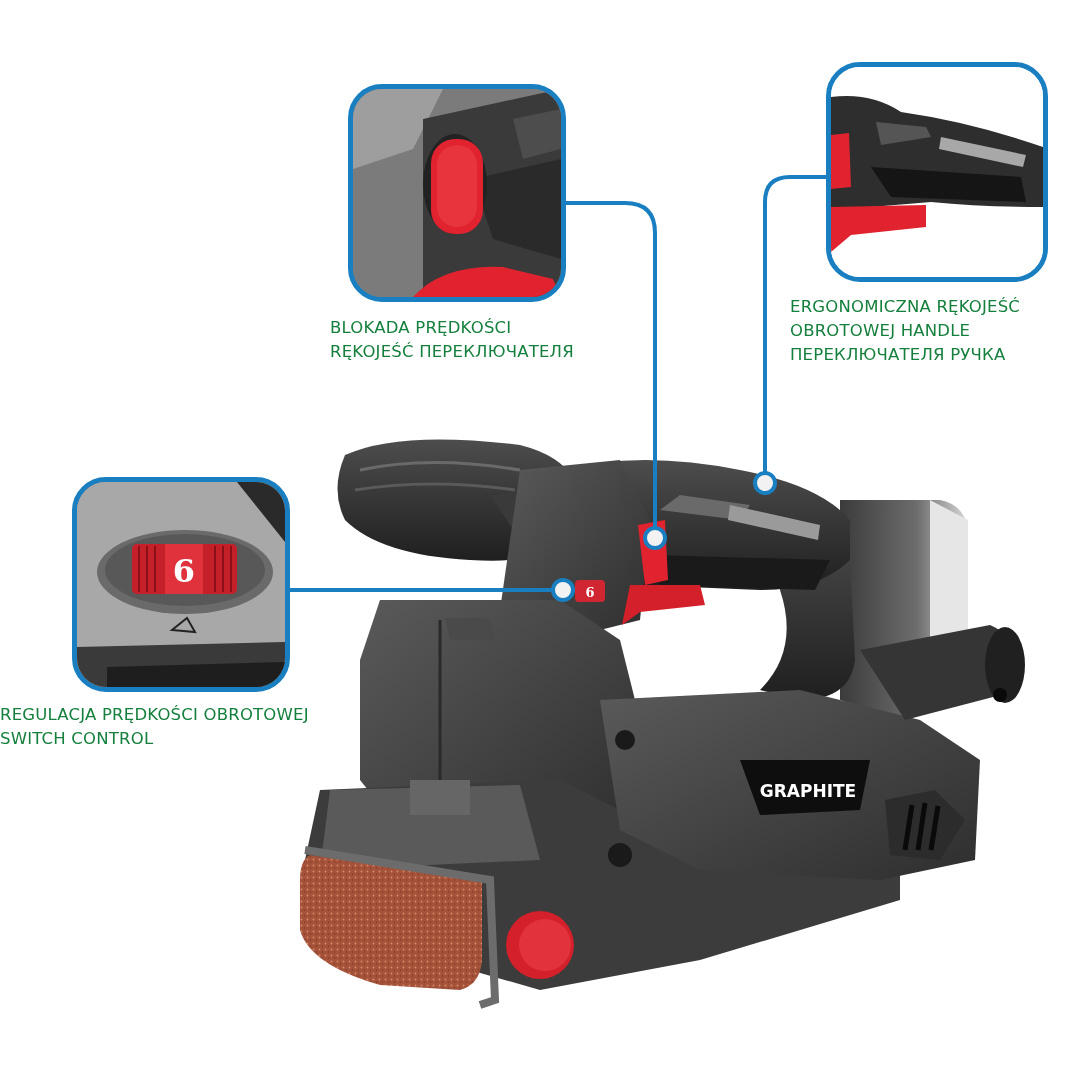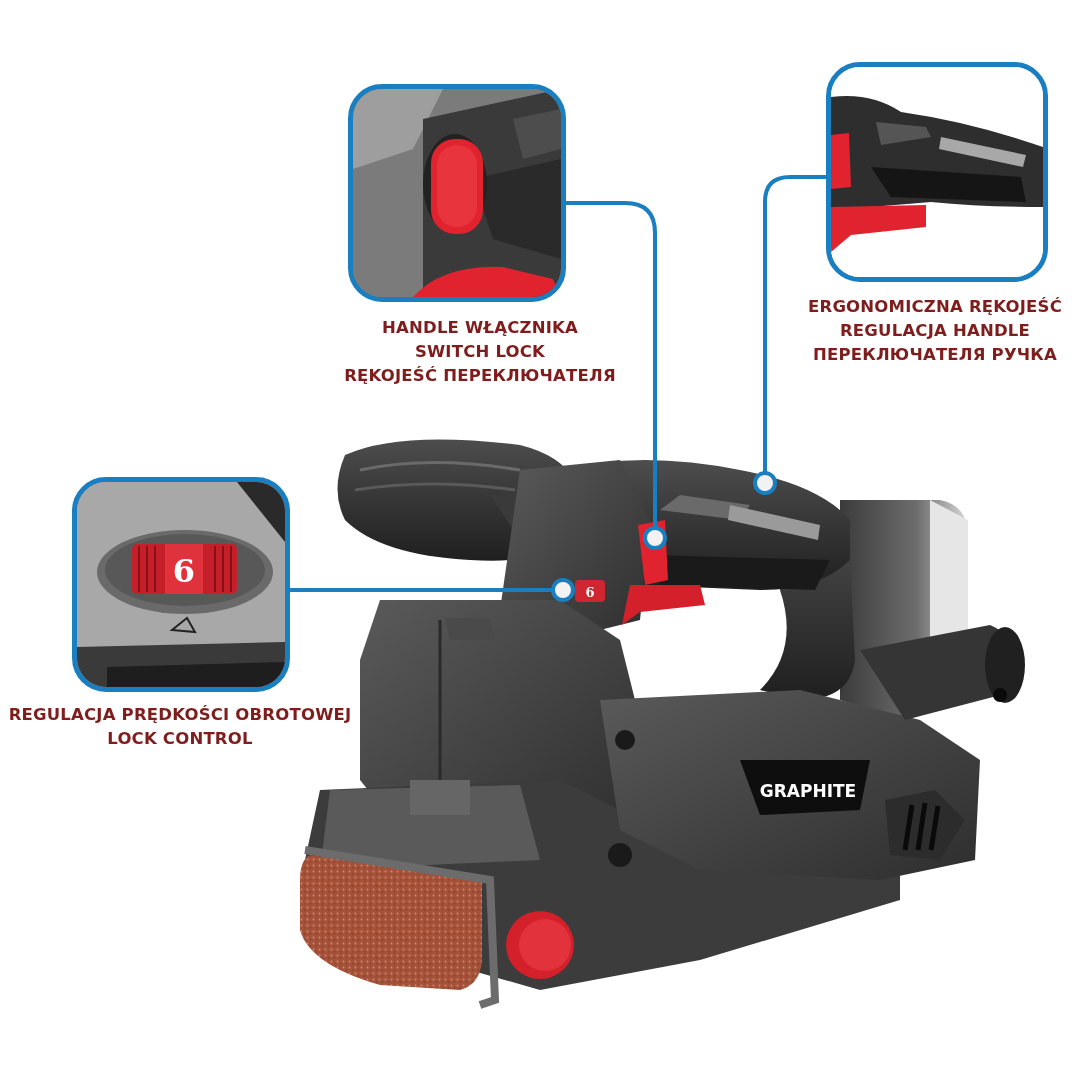--- a/index.html
+++ b/index.html
@@ -3,22 +3,22 @@
   <meta charset="utf-8">
   <style>
     html, body { margin: 0; padding: 0; }
     body {
       width: 1080px; height: 1080px; background: #ffffff;
       position: relative; overflow: hidden;
       font-family: "Liberation Sans", "DejaVu Sans", sans-serif;
     }
     .stage { position: absolute; left: 0; top: 0; width: 1080px; height: 1080px; }
     .caption {
-      position: absolute; text-align: center; color: #7f1d1d;
-      font-weight: 700; font-size: 16.5px; line-height: 24px; letter-spacing: 0.2px;
+      position: absolute; text-align: left; color: #15803d;
+      font-weight: 400; font-size: 16.5px; line-height: 24px; letter-spacing: 0.2px;
       font-family: "DejaVu Sans", "Liberation Sans", sans-serif;
     }
     .caption div { white-space: nowrap; }
     .cap-switch { left: 330px; top: 316px; width: 300px; }
     .cap-handle { left: 790px; top: 295px; width: 290px; }
     .cap-speed { left: 0px; top: 703px; width: 360px; }
     .callout-box {
       position: absolute; border: 5px solid #1a7fc1; border-radius: 34px;
       overflow: hidden; background: #8a8a8a; box-sizing: border-box;
     }
@@ -160,29 +160,28 @@
       </g>
       <rect x="88" y="62" width="38" height="50" fill="#e0323c"></rect>
       <text x="107" y="100" text-anchor="middle" fill="#ffffff" font-size="32" font-family="DejaVu Serif, serif" font-weight="700">6</text>
       <path d="M95 148 L110 136 L118 150 Z" fill="none" stroke="#222" stroke-width="2"></path>
       <path d="M0 165 L208 160 L208 205 L0 205 Z" fill="#3a3a3a"></path>
       <path d="M30 185 L208 180 L208 205 L30 205 Z" fill="#1e1e1e"></path>
     </svg>
   </div>
 
   <div class="caption cap-switch">
-    <div>HANDLE WŁĄCZNIKA</div>
-    <div>SWITCH LOCK</div>
+    <div>BLOKADA PRĘDKOŚCI</div>
     <div>RĘKOJEŚĆ ПЕРЕКЛЮЧАТЕЛЯ</div>
   </div>
 
   <div class="caption cap-handle">
     <div>ERGONOMICZNA RĘKOJEŚĆ</div>
-    <div>REGULACJA HANDLE</div>
+    <div>OBROTOWEJ HANDLE</div>
     <div>ПЕРЕКЛЮЧАТЕЛЯ РУЧКА</div>
   </div>
 
   <div class="caption cap-speed">
     <div>REGULACJA PRĘDKOŚCI OBROTOWEJ</div>
-    <div>LOCK CONTROL</div>
+    <div>SWITCH CONTROL</div>
   </div>
 
 </div>
 
 </body></html>

